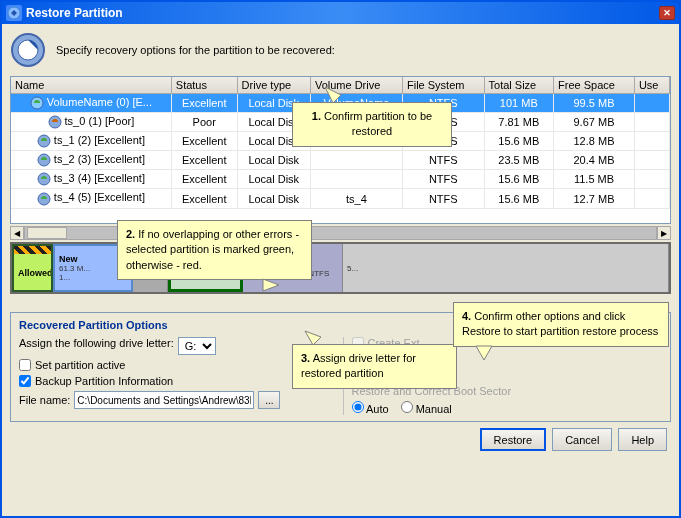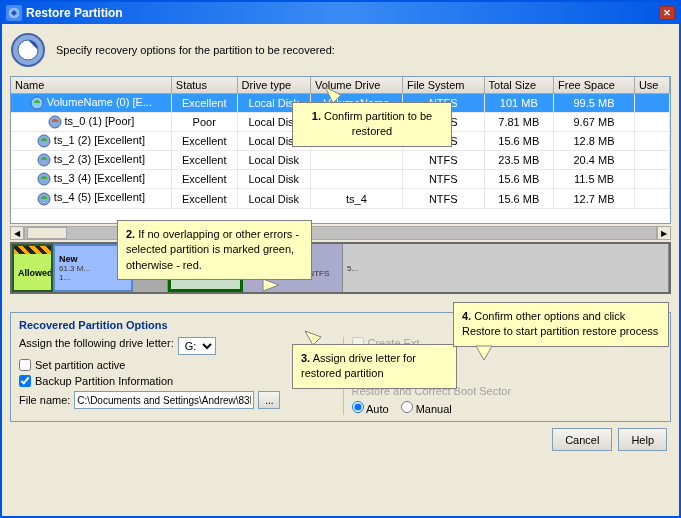--- a/index.html
+++ b/index.html
@@ -630,20 +630,21 @@
             <label>
               <input type="radio" name="boot-mode" style="">
               <span>Manual</span>
             </label>
           </div>
         </div>
       </div>
     </div>
 
     <div class="bottom-buttons">
+      <button class="btn btn-primary">Restore</button>
       <button class="btn">Cancel</button>
       <button class="btn">Help</button>
     </div>
 
   </div>
 
   <div class="callout callout1">
     <span class="callout-num">1.</span>
     <span>Confirm partition to be restored</span>
     

